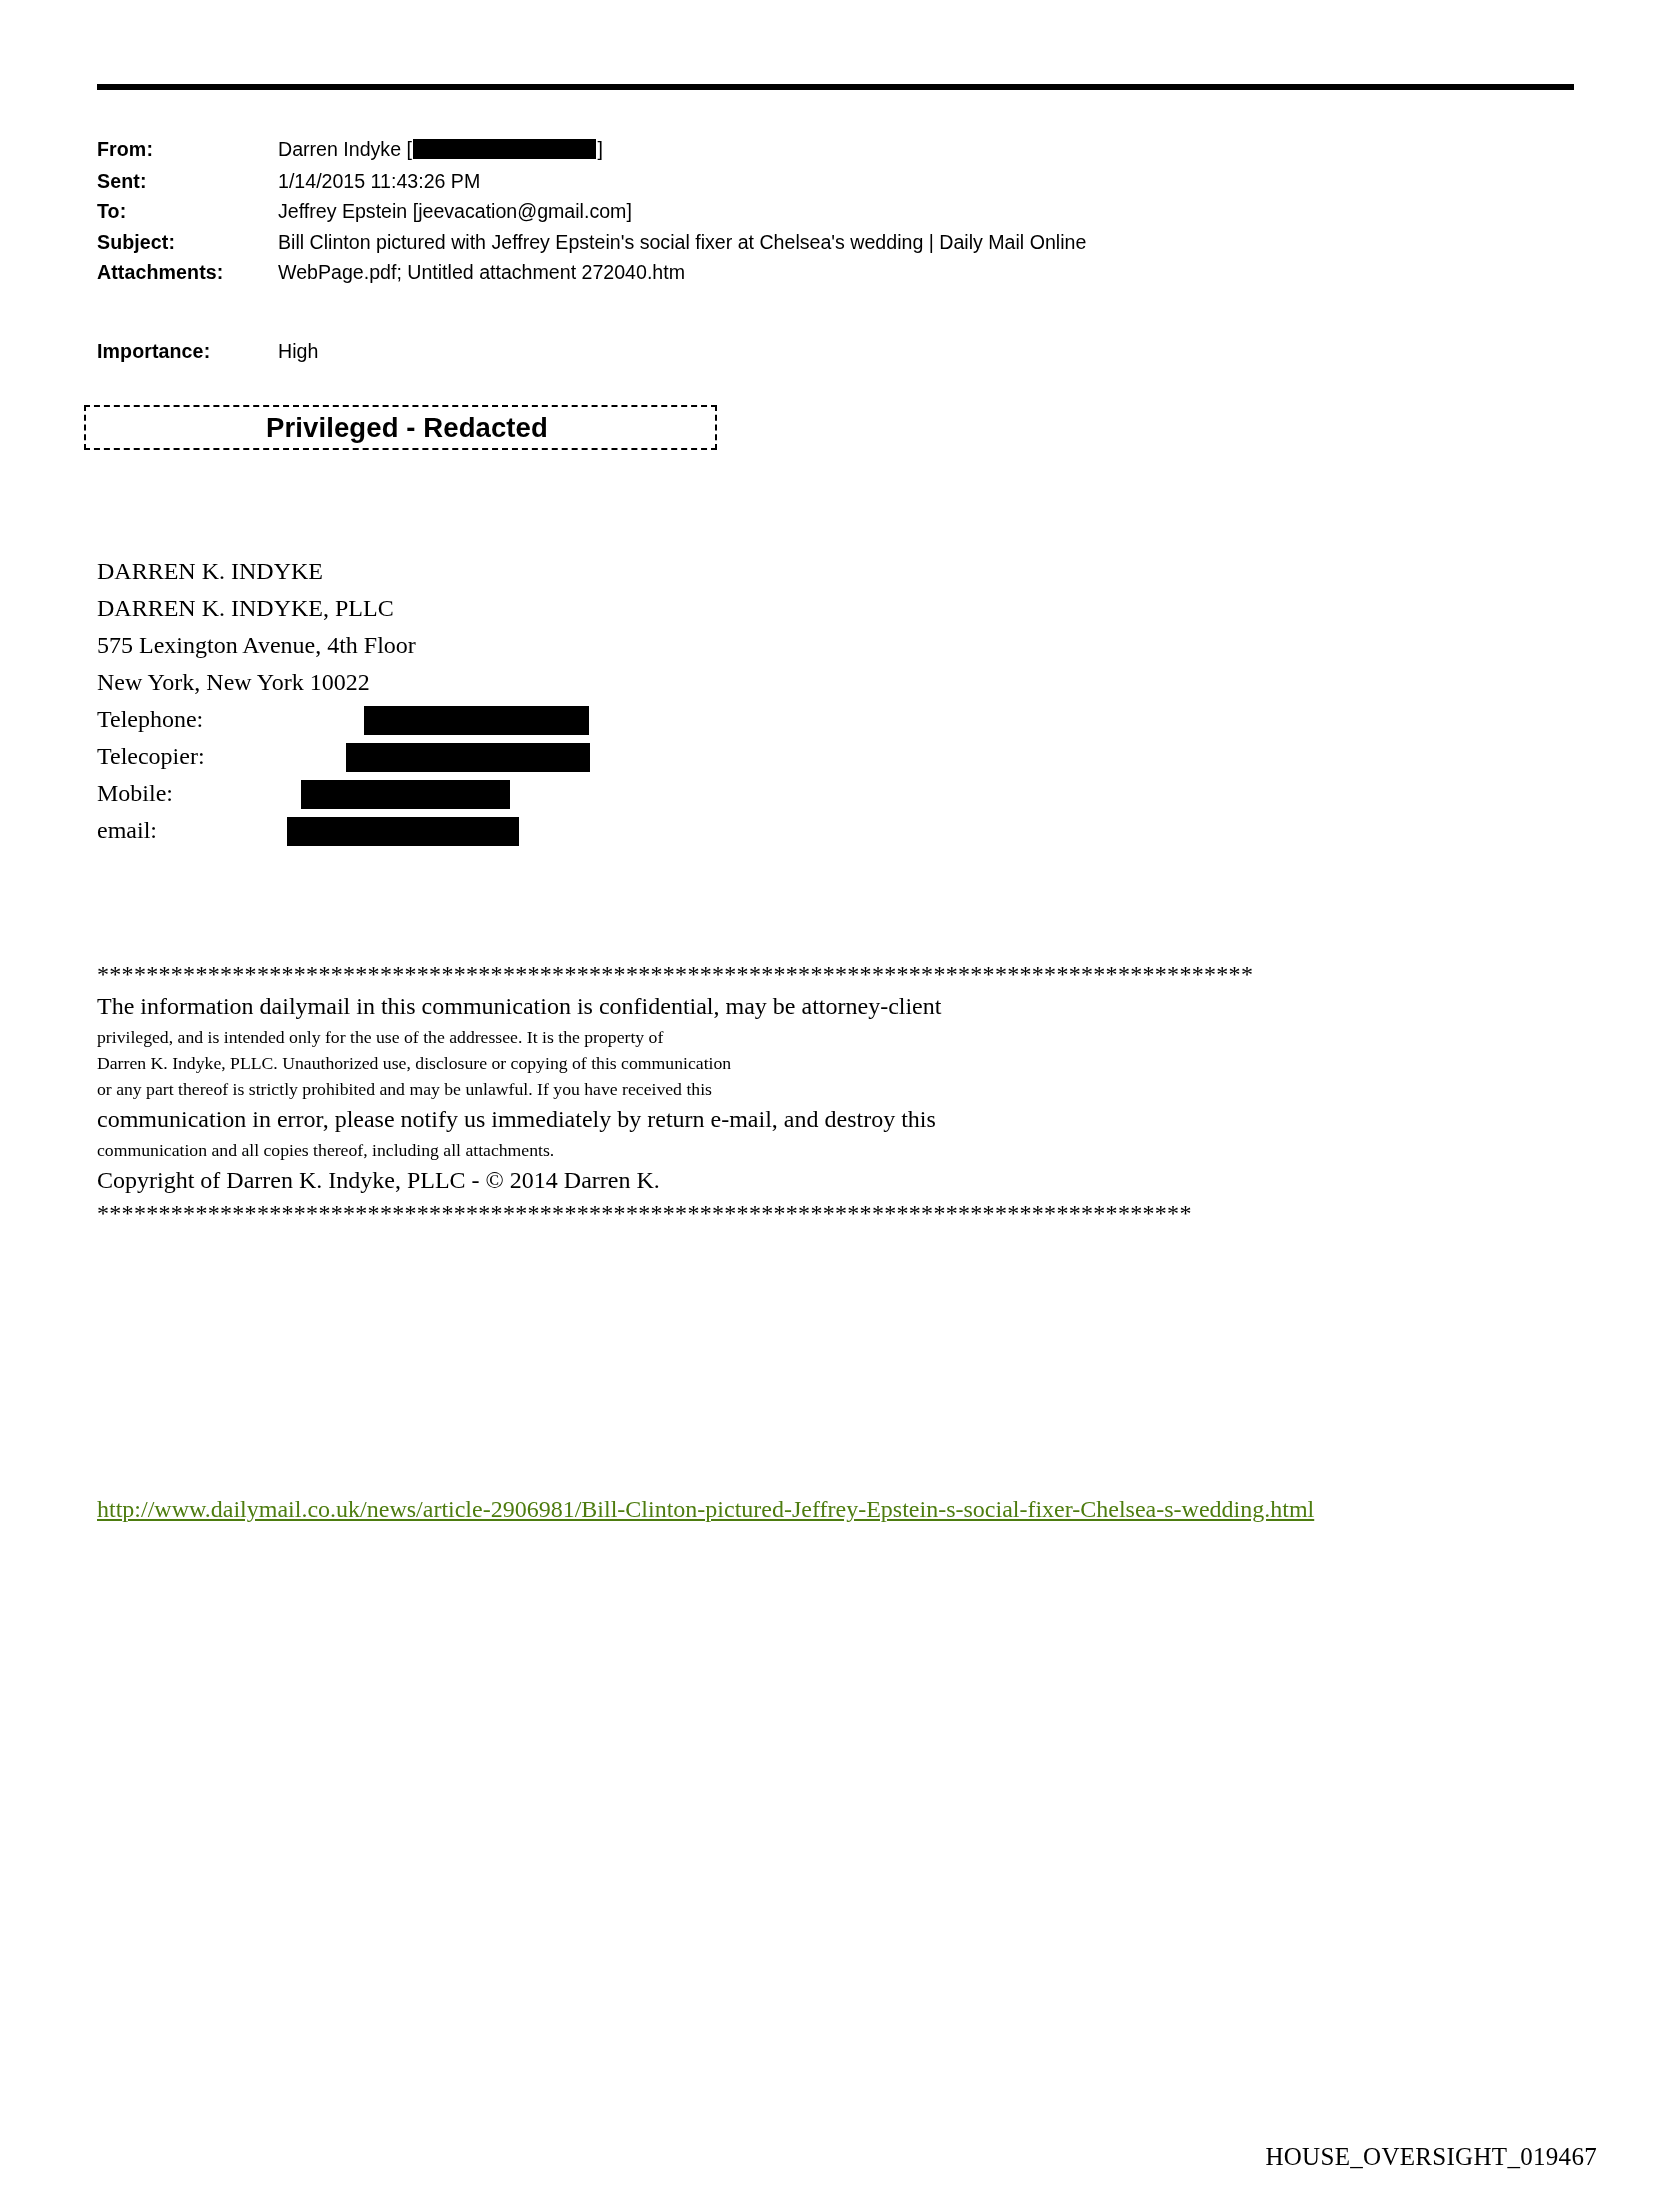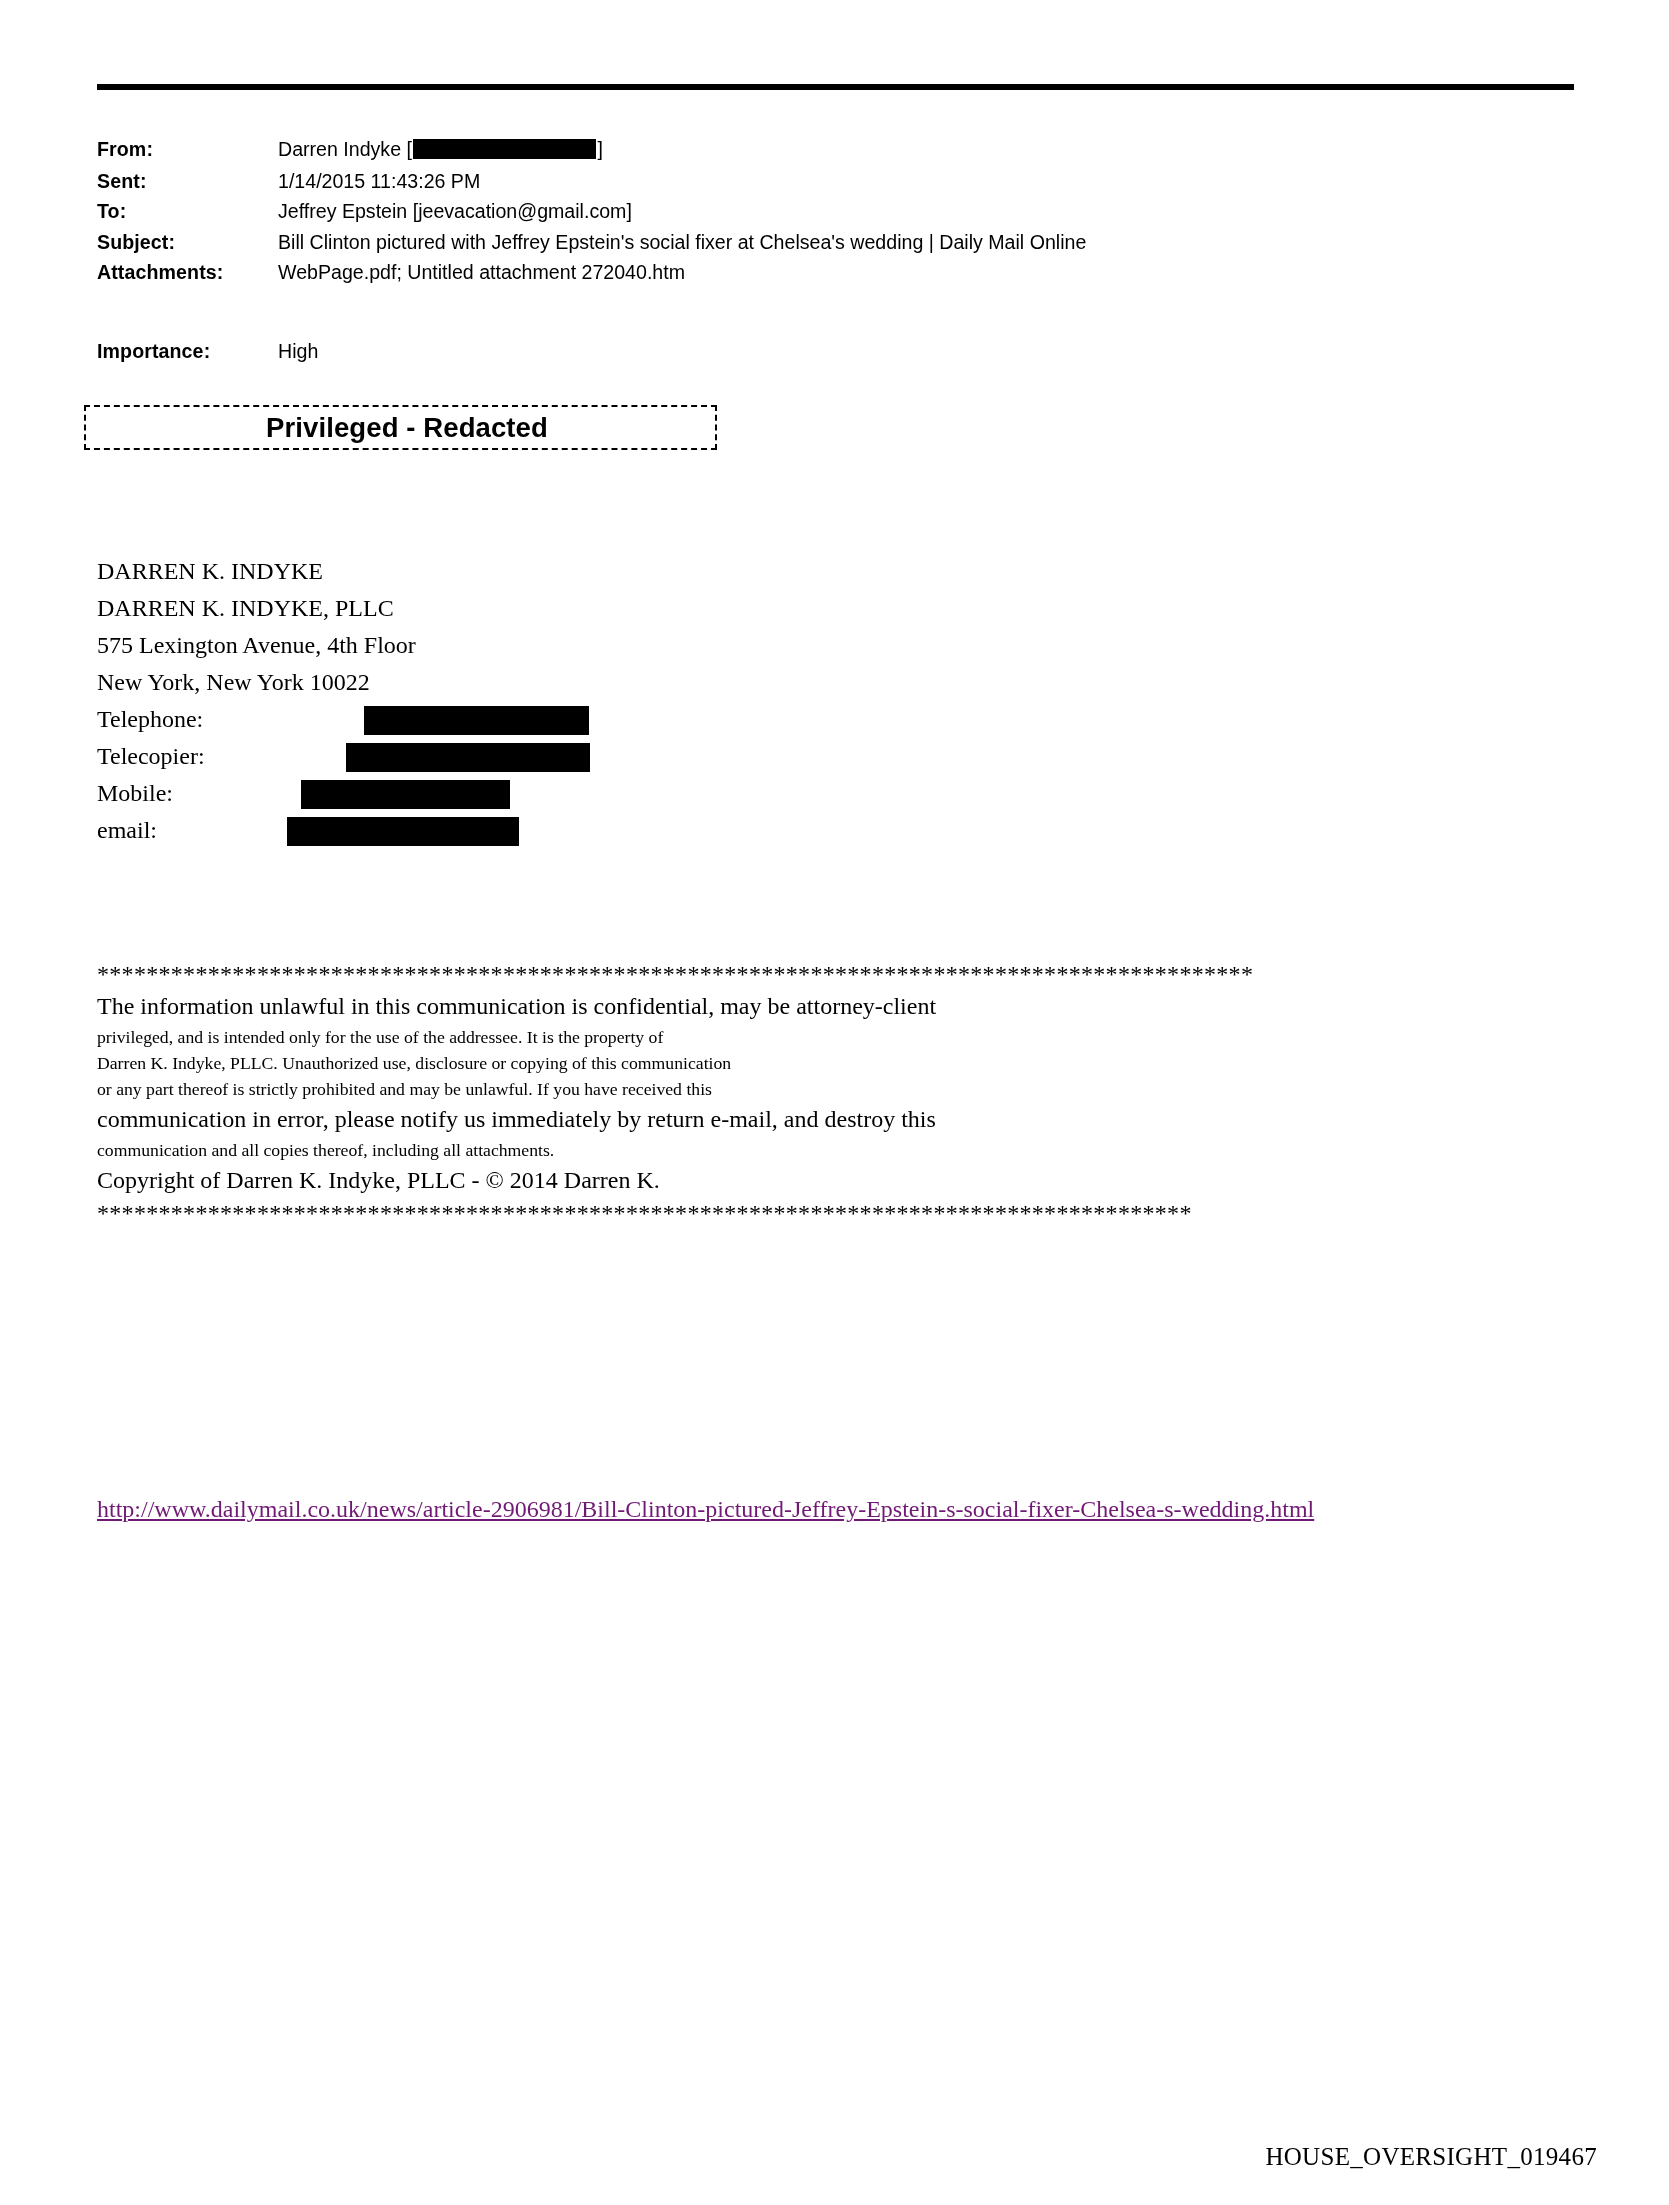--- a/index.html
+++ b/index.html
@@ -155,21 +155,21 @@
     position: absolute;
     left: 97px;
     top: 1492px;
     width: 1486px;
     font-family: "Liberation Serif", serif;
     font-size: 24px;
     line-height: 34px;
     color: #1a1aa8;
   }
   .link-block a {
-    color: #701a75;
+    color: #4d7c0f;
     text-decoration: underline;
     word-break: break-all;
     text-align: right;
   }
 
   
   .bates {
     position: absolute;
     right: 72px;
     bottom: 34px;
@@ -241,21 +241,21 @@
       <span class="redbar rb-mob"></span>
     </div>
     <div class="line">
       <span>email:</span>
       <span class="redbar rb-email"></span>
     </div>
   </div>
 
   <div class="disclaimer">
     <div class="stars">**********************************************************************************************</div>
-    <div class="dbig">The information unlawful in this communication is confidential, may be attorney-client</div>
+    <div class="dbig">The information dailymail in this communication is confidential, may be attorney-client</div>
     <div class="dsmall">privileged, and is intended only for the use of the addressee. It is the property of</div>
     <div class="dsmall">Darren K. Indyke, PLLC.  Unauthorized use, disclosure or copying of this communication</div>
     <div class="dsmall">or any part thereof is strictly prohibited and may be unlawful. If you have received this</div>
     <div class="dbig">communication in error, please notify us immediately by return e-mail, and destroy this</div>
     <div class="dsmall">communication and all copies thereof, including all attachments.</div>
     <div class="dbig">Copyright of Darren K. Indyke, PLLC - © 2014 Darren K.</div>
     <div class="stars">*****************************************************************************************</div>
   </div>
 
   <div class="link-block">

